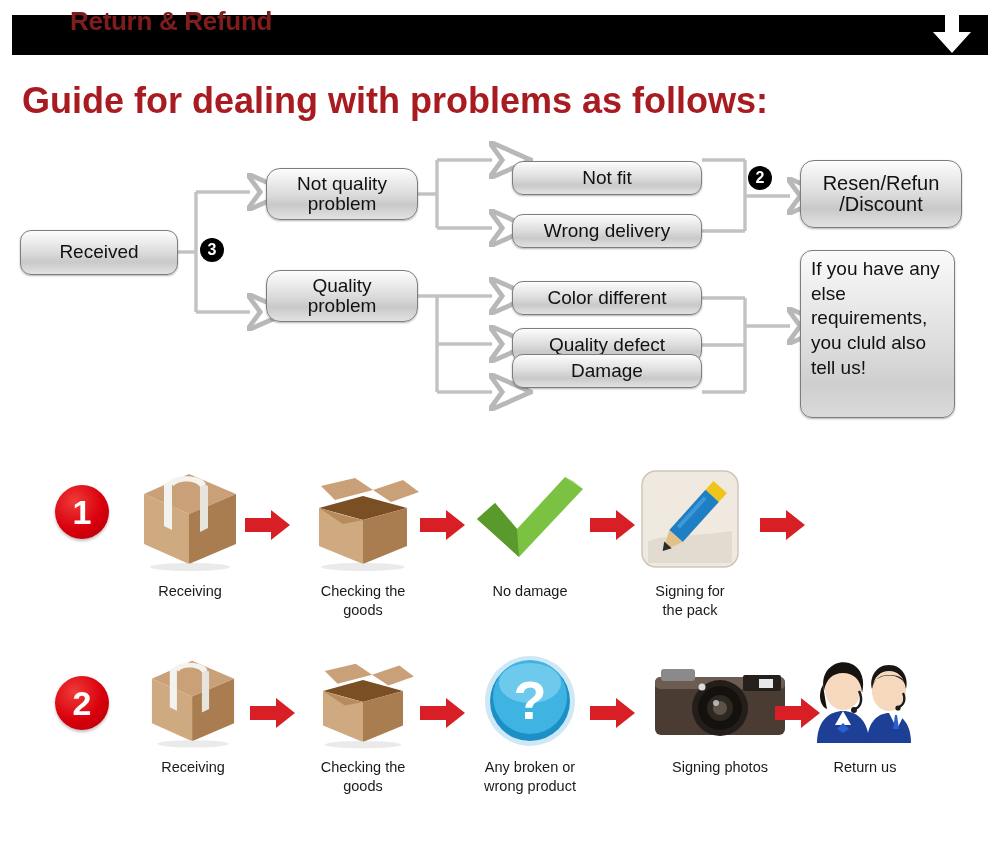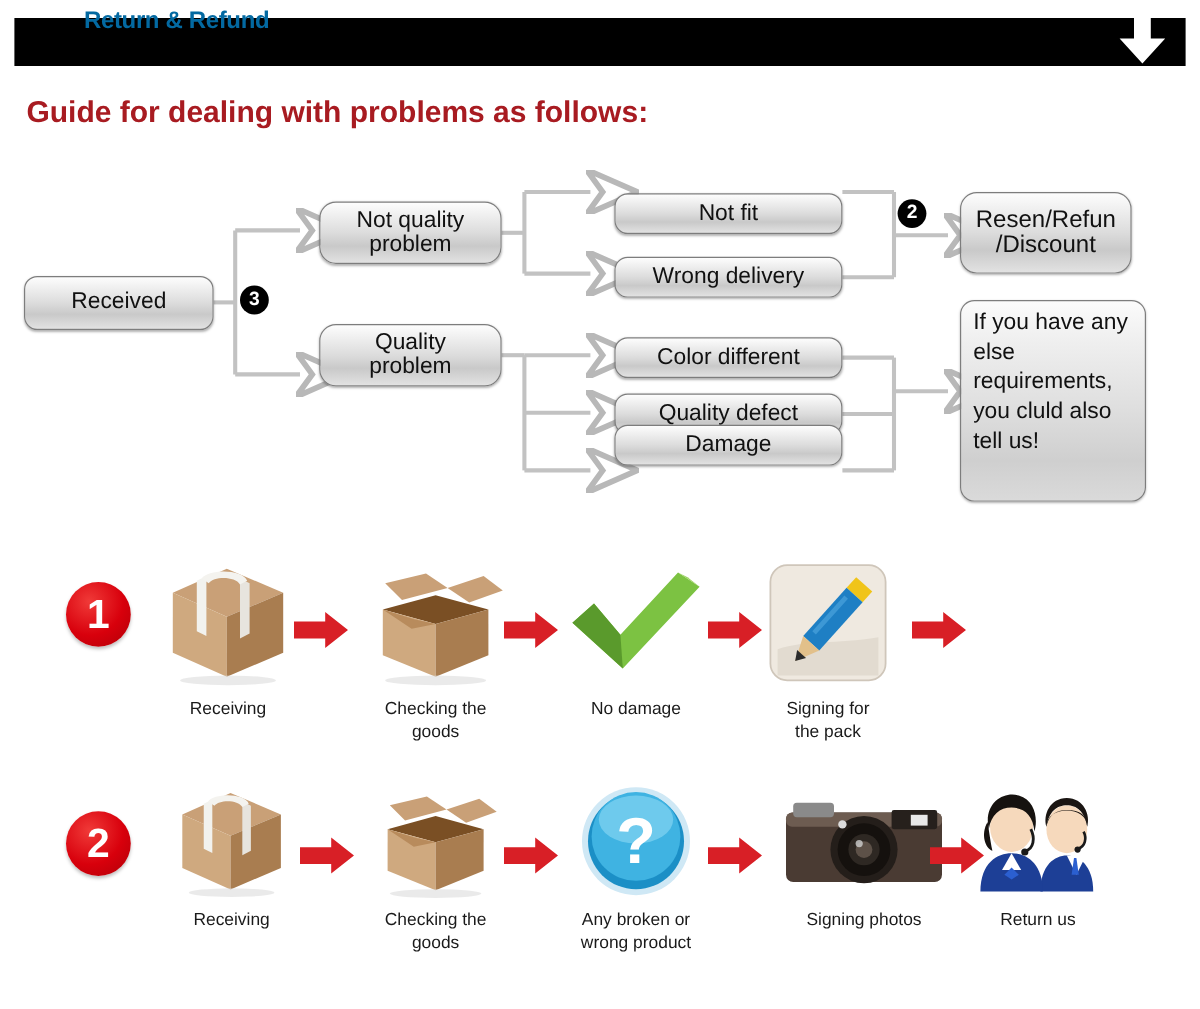--- a/index.html
+++ b/index.html
@@ -11,34 +11,34 @@
   }
 
   
   #header-bar {
     position: absolute; left: 12px; top: 15px;
     width: 976px; height: 40px;
     background: #000000;
   }
   #header-title {
     position: absolute; left: 70px; top: 6px;
-    color: #0369a1;
-    font-size: 20px; font-weight: bold;
+    color: #7f1d1d;
+    font-size: 26px; font-weight: bold;
     letter-spacing: -0.3px;
     font-family: "Liberation Sans", sans-serif;
     white-space: nowrap;
   }
   #header-arrow-icon {
     position: absolute; right: 28px; top: 6px;
     width: 40px; height: 48px;
   }
 
   #guide-heading {
     position: absolute; left: 22px; top: 80px;
-    font-size: 25px; font-weight: bold;
+    font-size: 36px; font-weight: bold;
     color: #a81b21;
     font-family: "Liberation Sans", sans-serif;
     white-space: nowrap;
   }
 
   
   #flowchart { position: absolute; left: 0; top: 0; width: 1000px; height: 430px; }
   #flow-lines { position: absolute; left: 0; top: 0; width: 1000px; height: 430px; }
 
   .fbox {
@@ -158,21 +158,21 @@
   <div class="fbox" style="left:512px; top:214px; width:190px; height:34px;">Wrong delivery</div>
 
   <div class="fbox" style="left:512px; top:281px; width:190px; height:34px;">Color different</div>
 
   <div class="fbox" style="left:512px; top:328px; width:190px; height:34px;">Quality defect</div>
 
   <div class="fbox" style="left:512px; top:354px; width:190px; height:34px;">Damage</div>
 
   <div class="marker" style="left:748px; top:166px;">2</div>
 
-  <div class="fbox tall" style="left:800px; top:160px; width:143px; height:68px; white-space:pre-line; font-size:20px;">Resen/Refun
+  <div class="fbox tall" style="left:800px; top:160px; width:162px; height:68px; white-space:pre-line; font-size:20px;">Resen/Refun
 /Discount</div>
 
   <div class="fbox note" style="left:800px; top:250px; width:155px; height:168px; font-size:19px;">If you have any else requirements, you cluld also tell us!</div>
 </div>
 
 <div class="prow" style="top:460px; height:190px;">
   <div class="step-num" style="left:55px; top:25px;">1</div>
 
   <div class="step" style="left:115px; top:0;">
     <div class="step-icon">

